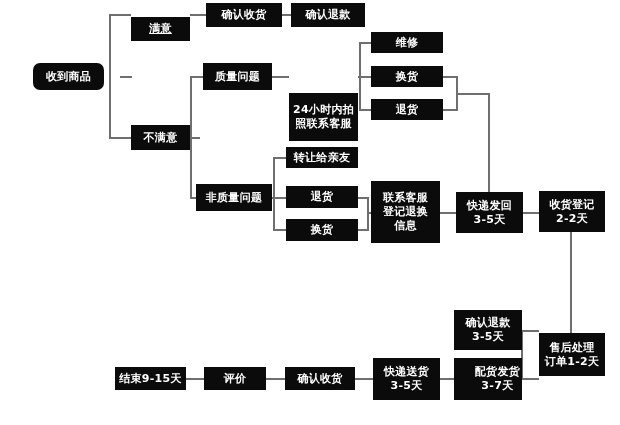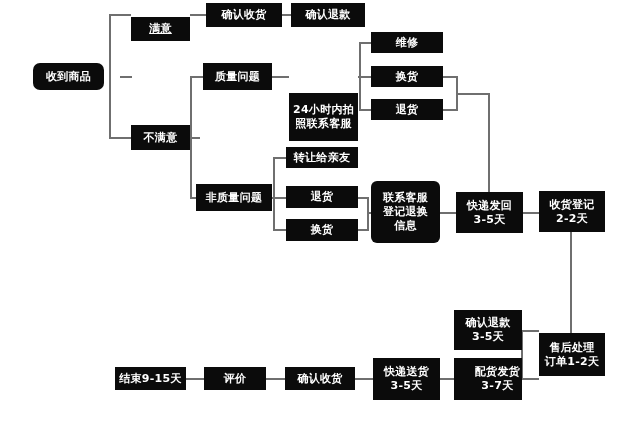--- a/index.html
+++ b/index.html
@@ -143,21 +143,21 @@
   </div>
 
   <div class="node" style="left:286px;top:186px;width:72px;height:22px;">
     <span class="txt">退货</span>
   </div>
 
   <div class="node" style="left:286px;top:219px;width:72px;height:22px;">
     <span class="txt">换货</span>
   </div>
 
-  <div class="node" style="left:371px;top:181px;width:69px;height:62px;border-radius:6px;">
+  <div class="node" style="left:371px;top:181px;width:69px;height:62px;">
     <span class="txt">联系客服
 登记退换
 信息</span>
   </div>
 
   <div class="node" style="left:456px;top:192px;width:67px;height:41px;">
     <span class="txt">快递发回
 3-5天</span>
   </div>
 

